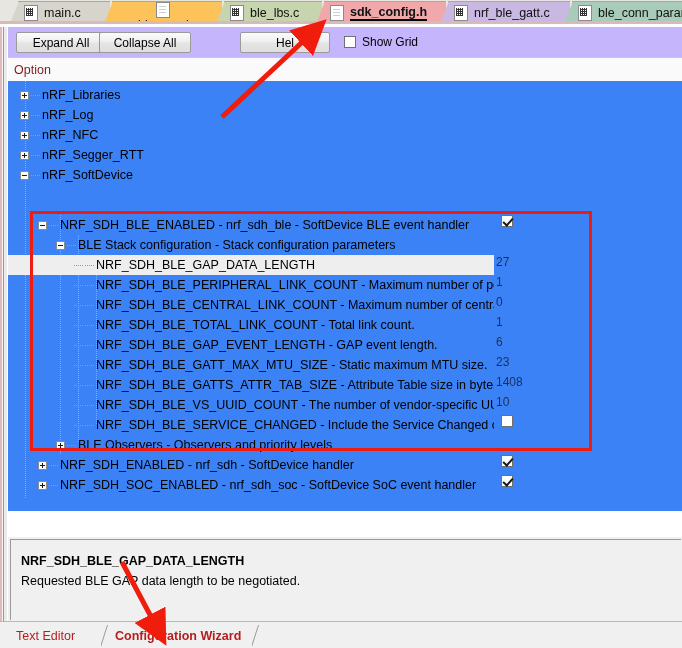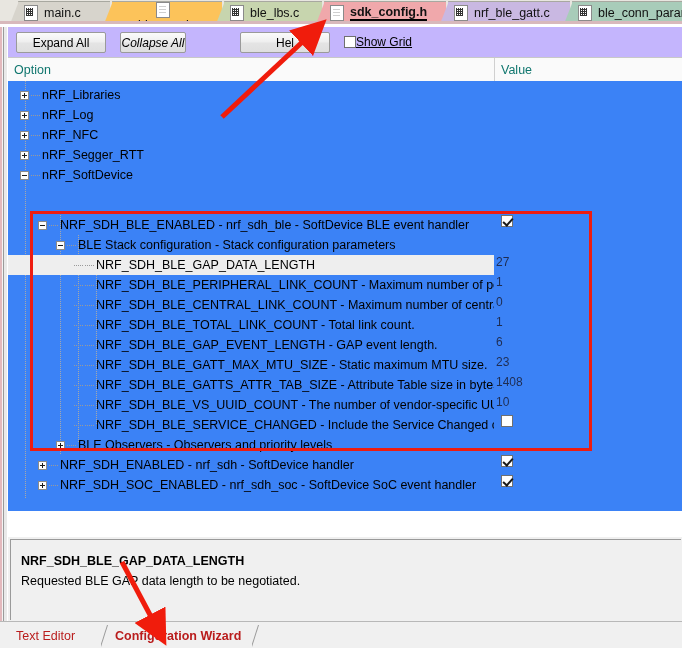--- a/index.html
+++ b/index.html
@@ -101,28 +101,27 @@
     background: linear-gradient(180deg,#fbfbfb 0%, #eeeeee 48%, #e4e4e4 52%, #dfdfdf 100%);
     border: 1px solid #9a9a9a;
     border-radius: 2px;
     font-size: 12px;
     color: #000;
     display: flex; align-items: center; justify-content: center;
     font-family: "Liberation Sans", sans-serif;
     cursor: default;
   }
   #btn-expand { left: 8px;  width: 90px; }
-  #btn-collapse { left: 112px; width: 66px; font-style: italic; }
+  #btn-collapse { left: 91px; width: 92px; }
   #btn-help   { left: 232px; width: 90px; }
 
   .chkwrap {
     position: absolute; top: 8px; left: 336px;
-    display: flex; align-items: center; gap: 0;
+    display: flex; align-items: center; gap: 6px;
     font-size: 12px;
-    text-decoration: underline;
   }
   .cbox {
     width: 12px; height: 12px;
     box-sizing: border-box;
     background: #fff;
     border: 1px solid #707070;
     position: relative;
     flex: none;
   }
   .cbox.checked::after {
@@ -137,21 +136,21 @@
   
   #colhdr {
     position: absolute; left: 8px; top: 31px;
     width: 674px; height: 23px;
     background: #fafafa;
     border-bottom: 1px solid #c0c0c0;
   }
   #colhdr .cell {
     position: absolute; top: 0; height: 23px;
     display: flex; align-items: center;
-    font-size: 12.5px; color: #0f766e;
+    font-size: 12.5px; color: #7f1d1d;
     padding-left: 6px;
     box-sizing: border-box;
   }
   #colhdr .cell.opt { left: 0; width: 486px; }
   #colhdr .cell.val { left: 486px; width: 188px; border-left: 1px solid #d0d0d0; }
 
   
   #tree {
     position: absolute; left: 8px; top: 54px;
     width: 674px; height: 430px;
@@ -322,21 +321,20 @@
     <div class="btn" id="btn-collapse">Collapse All</div>
     <div class="btn" id="btn-help">Hel</div>
     <div class="chkwrap">
       <span class="cbox"></span>
       <span>Show Grid</span>
     </div>
   </div>
 
   <div id="colhdr">
     <div class="cell opt">Option</div>
-    <div class="cell val">Value</div>
   </div>
 
   <div id="tree">
       <div class="vline" style="left: 17px; top: 0px; height: 418px;"></div>
       <div class="vline" style="left: 52px; top: 134px; height: 240px;"></div>
       <div class="vline" style="left: 70px; top: 154px; height: 208px;"></div>
       <div class="vline" style="left: 88px; top: 174px; height: 170px;"></div>
       <div class="row" style="top: 4px;">
         <div class="opt">
           <span class="indent" style="width: 12px;"></span>

